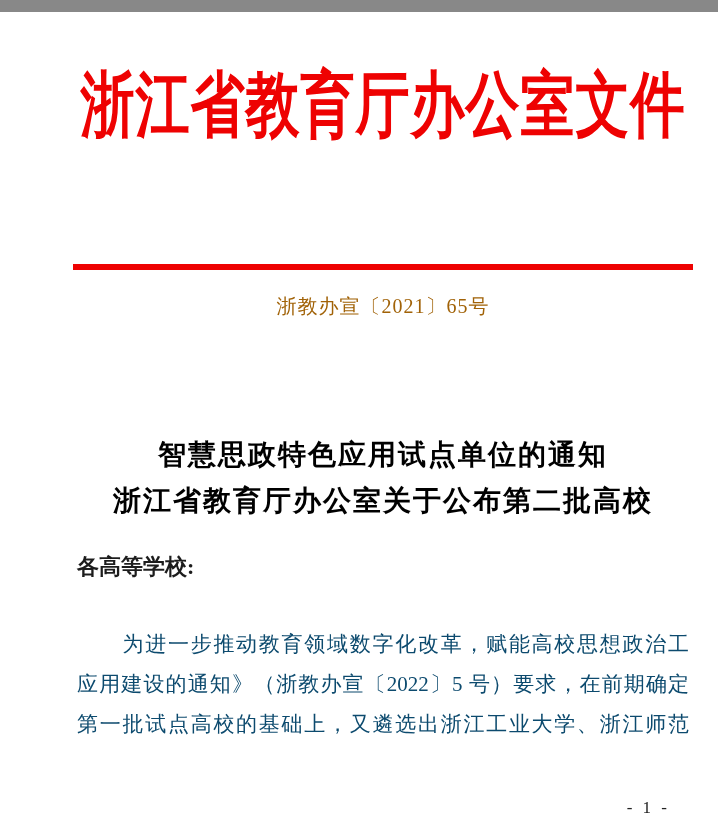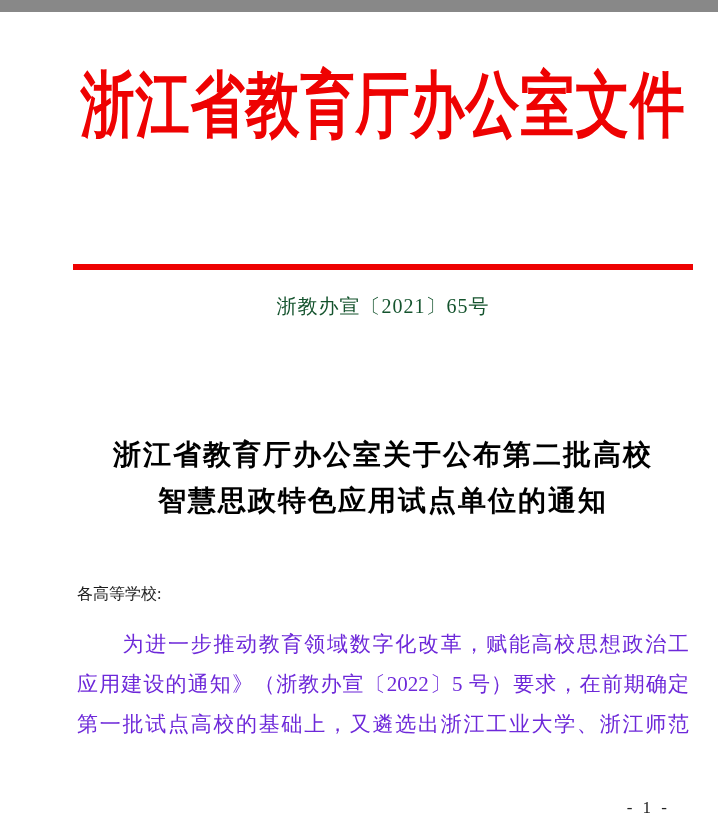--- a/index.html
+++ b/index.html
@@ -44,51 +44,52 @@
   }
   
   .doc-number {
     position: absolute;
     top: 281px;
     left: 73px;
     width: 620px;
     text-align: center;
     font-size: 20px;
     letter-spacing: 1px;
-    color: #14532d;
+    color: #a16207;
   }
   
   .doc-title {
     position: absolute;
     top: 420px;
     left: 73px;
     width: 620px;
     text-align: center;
     font-size: 28px;
     font-weight: bold;
     line-height: 46px;
     letter-spacing: 2px;
     color: #000000;
   }
   
   .salutation {
     position: absolute;
-    top: 572px;
+    top: 540px;
     left: 77px;
-    font-size: 16px;
+    font-size: 22px;
     color: #1c1c1c;
+    font-weight: bold;
   }
   
   .body-text {
     position: absolute;
     top: 612px;
     left: 77px;
     width: 612px;
     font-size: 21px;
-    color: #6d28d9;
+    color: #0c4a6e;
   }
   .body-text .line {
     height: 40px;
     line-height: 40px;
     text-align: justify;
     text-align-last: justify;
     white-space: nowrap;
   }
   
   .page-number {
@@ -105,22 +106,22 @@
 
 <div class="page">
 
   <div class="doc-header">浙江省教育厅办公室文件</div>
 
   <div class="red-rule"></div>
 
   <div class="doc-number">浙教办宣〔2021〕65号</div>
 
   <div class="doc-title">
+    <div>智慧思政特色应用试点单位的通知</div>
     <div>浙江省教育厅办公室关于公布第二批高校</div>
-    <div>智慧思政特色应用试点单位的通知</div>
   </div>
 
   <div class="salutation">各高等学校:</div>
 
   <div class="body-text">
     <div class="line">　　为进一步推动教育领域数字化改革，赋能高校思想政治工</div>
     <div class="line">应用建设的通知》（浙教办宣〔2022〕5 号）要求，在前期确定</div>
     <div class="line">第一批试点高校的基础上，又遴选出浙江工业大学、浙江师范</div>
   </div>
 

